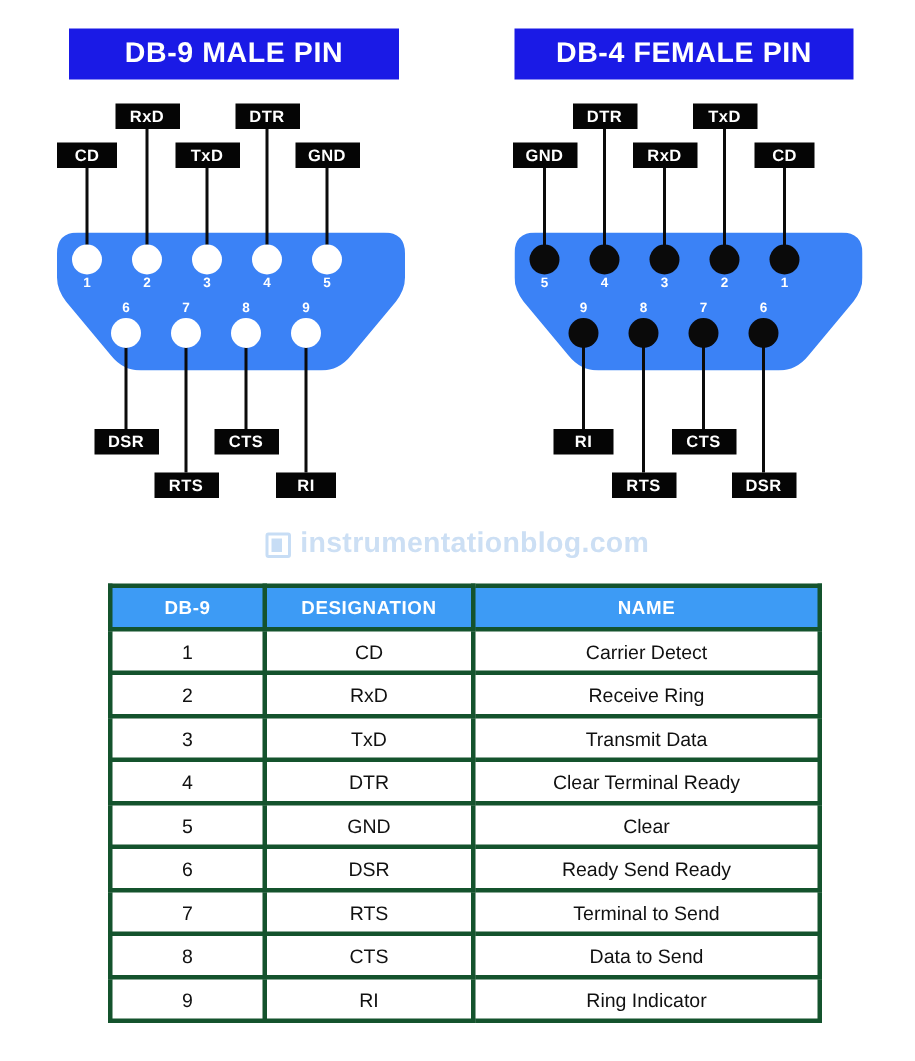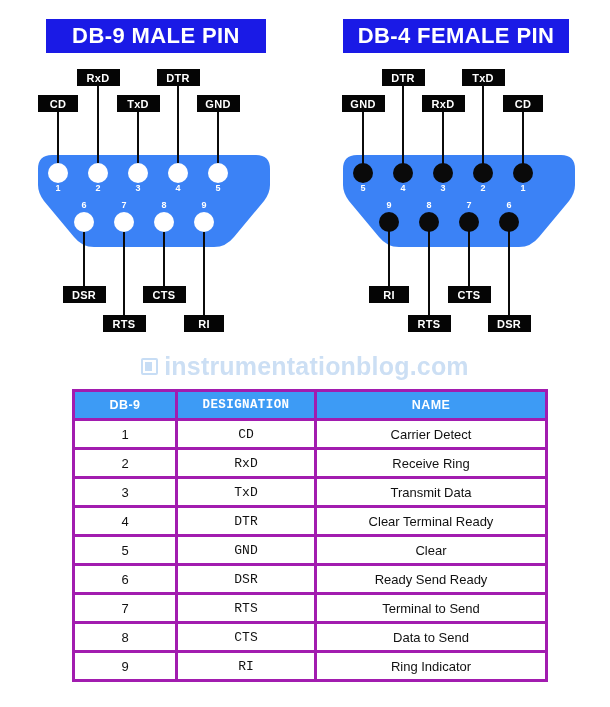--- a/index.html
+++ b/index.html
@@ -14,21 +14,21 @@
     font-family: "Liberation Sans", sans-serif;
     overflow: hidden;
   }
 
   
   .title-banner {
     position: absolute;
     background: #1a1ae6;
     color: #ffffff;
     font-weight: bold;
-    font-size: 22px;
+    font-size: 19px;
     letter-spacing: 0.4px;
     display: flex;
     align-items: center;
     justify-content: center;
     height: 34px;
     text-align: right;
   }
   #title-male  { left: 46px;  top: 19px; width: 220px; }
   #title-female{ left: 343px; top: 19px; width: 226px; }
 
@@ -105,52 +105,52 @@
   }
   .wm-icon:after {
     content: "";
     position: absolute;
     left: 2px; top: 2px;
     width: 7px; height: 9px;
     background: #c7ddf5;
   }
   .wm-text {
     color: #ccdff4;
-    font-size: 25px;
+    font-size: 19px;
     font-weight: bold;
     letter-spacing: 0.2px;
   }
 
   
   #pin-table {
     position: absolute;
     left: 72px;
     top: 389px;
     width: 464px;
     border-collapse: collapse;
     table-layout: fixed;
   }
   #pin-table td, #pin-table th {
-    border: 3px solid #a21caf;
+    border: 3px solid #14532d;
     height: 26px;
     text-align: center;
     font-size: 13px;
     color: #111111;
     background: #ffffff;
     padding: 0;
   }
   #pin-table thead th {
     background: #3d9bf5;
     color: #ffffff;
     font-weight: bold;
     font-size: 12.5px;
     letter-spacing: 0.4px;
   }
   .col-num  { width: 100px; }
-  .col-desg { width: 136px; font-family: Liberation Mono, monospace; }
+  .col-desg { width: 136px; }
   .col-name { width: 228px; }
 </style>
 </head>
 <body>
 
 <div class="title-banner" id="title-male">DB-9 MALE PIN</div>
 
 <div class="title-banner" id="title-female">DB-4 FEMALE PIN</div>
 
 <div class="connector-panel" id="panel-male">

